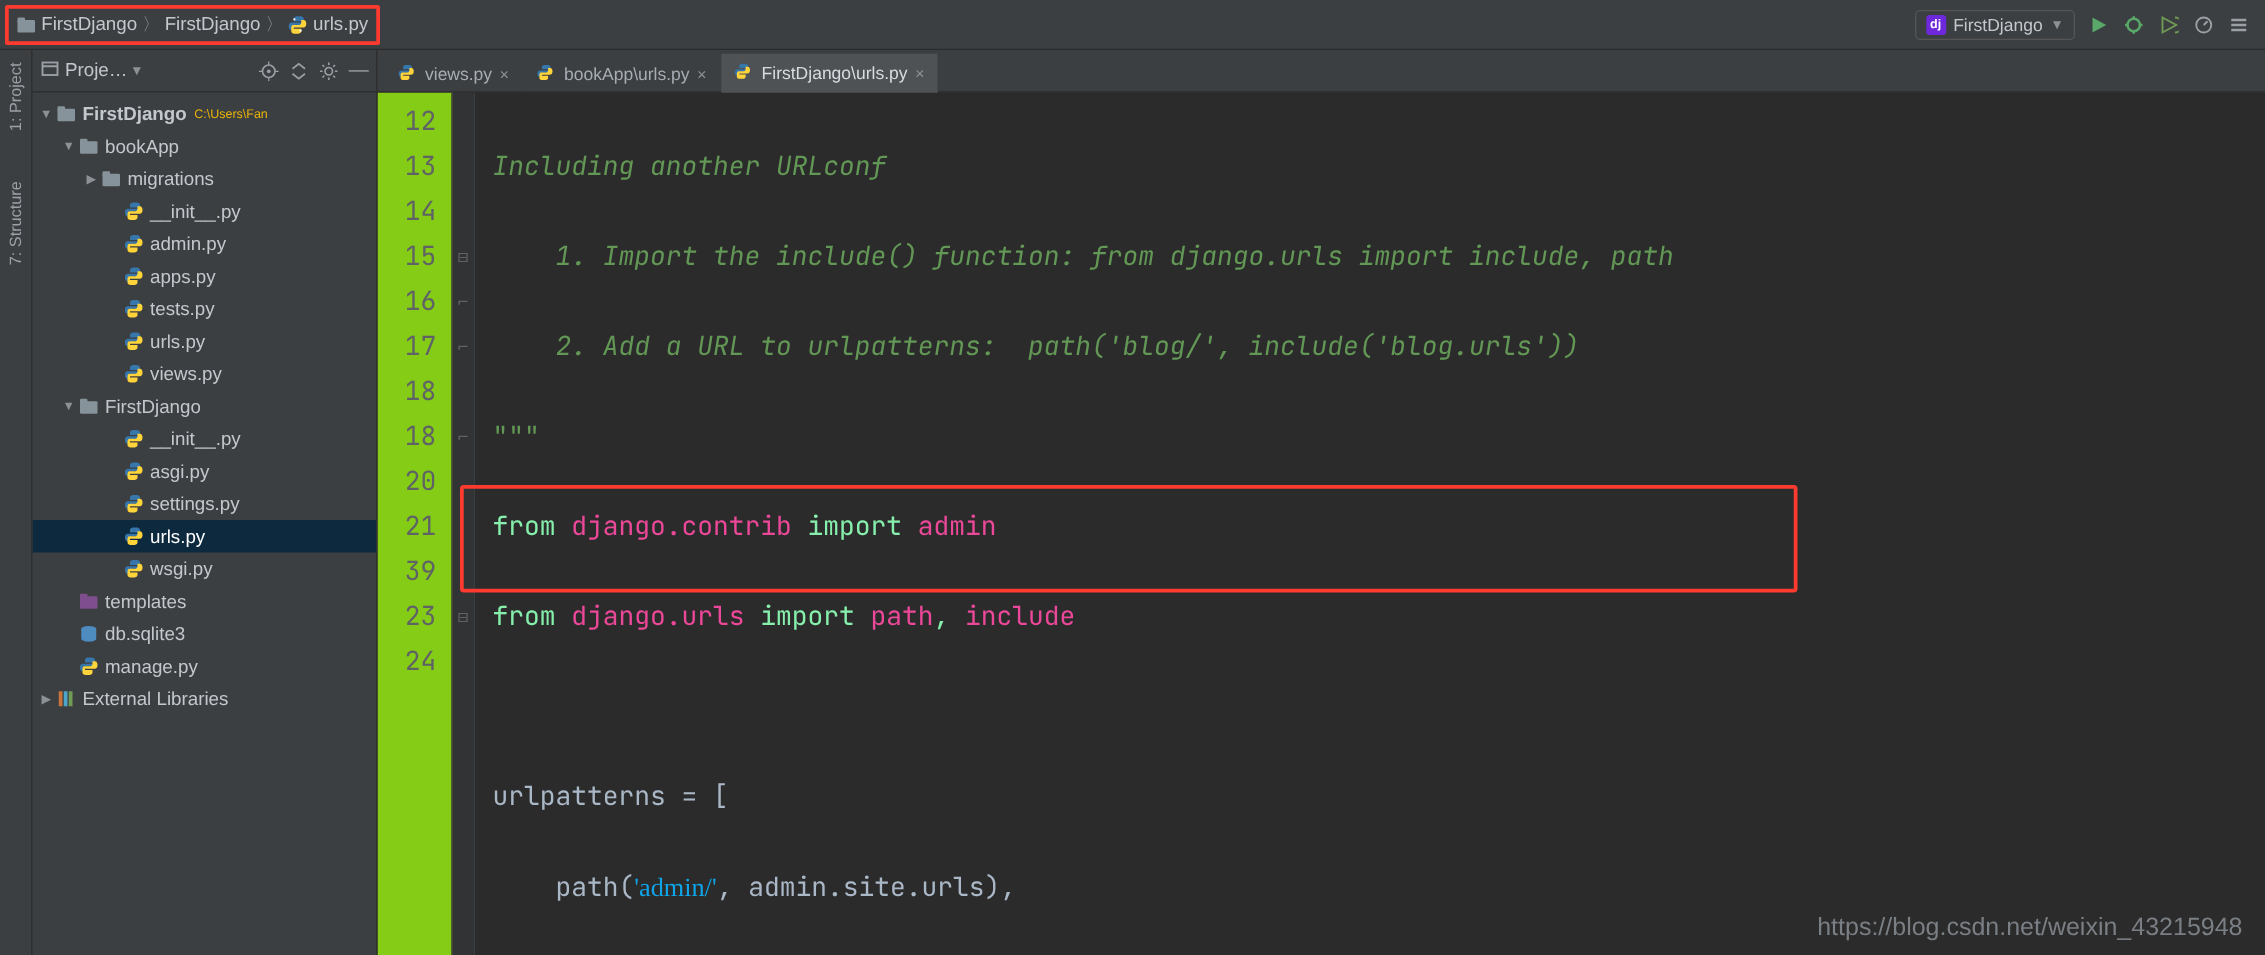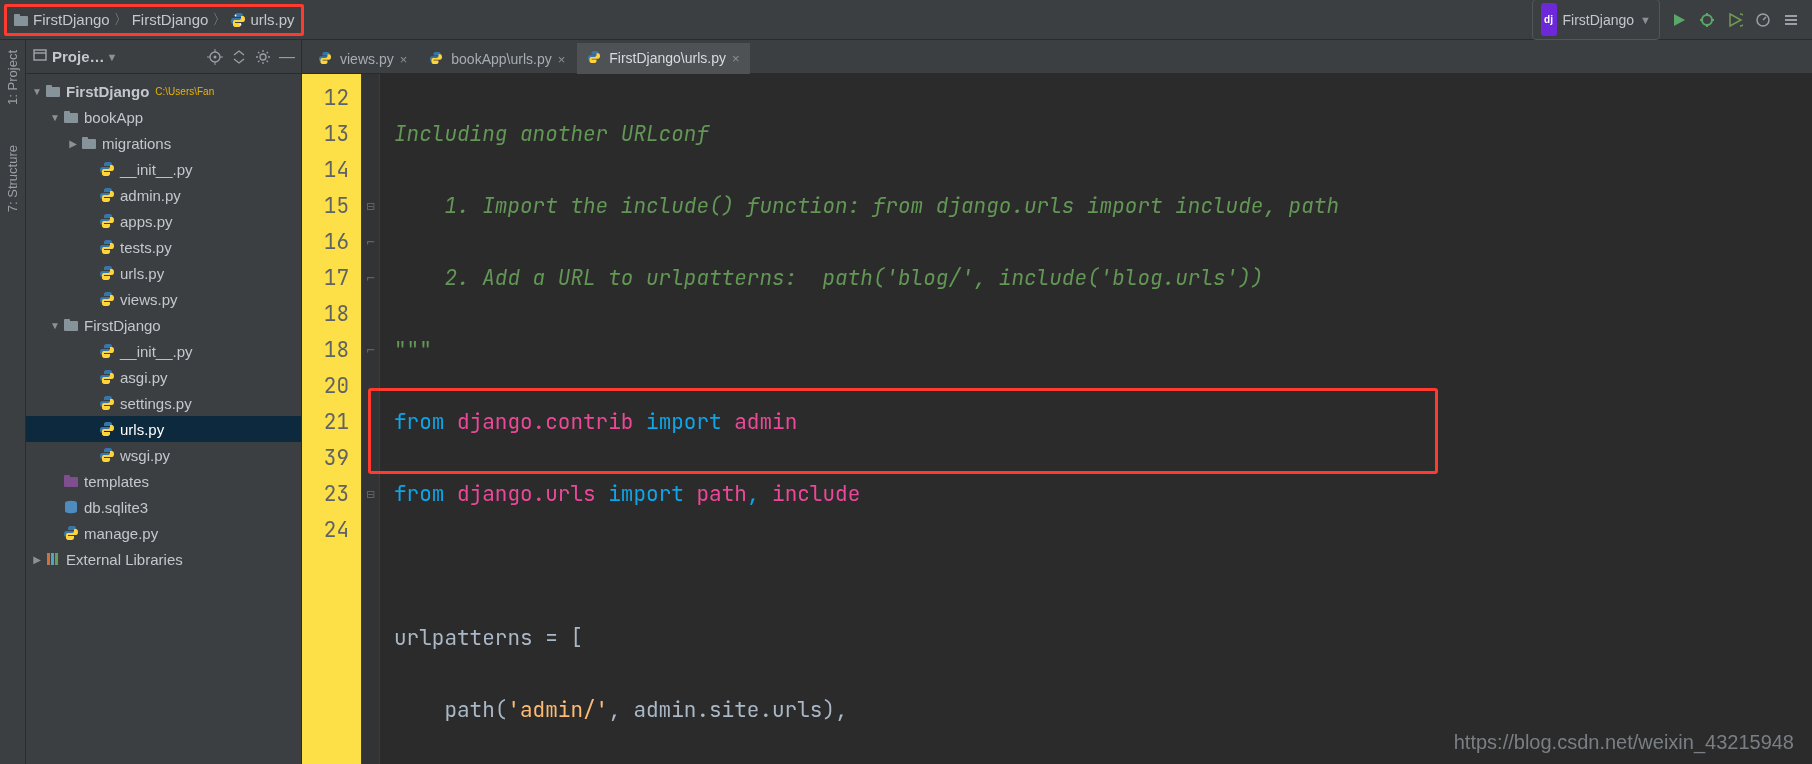--- a/index.html
+++ b/index.html
@@ -57,21 +57,21 @@
     align-items: center;
     gap: 6px;
     background: #3c3f41;
     border: 1px solid #555;
     border-radius: 4px;
     padding: 3px 8px;
     color: #c3c8ce;
     font-size: 14px;
   }
   .run-config .dj-icon {
-    width:16px;height:33px;background:#6d28d9;border-radius:3px;display:inline-flex;align-items:center;justify-content:center;color:#fff;font-size:10px;font-weight:bold;
+    width:16px;height:16px;background:#6d28d9;border-radius:3px;display:inline-flex;align-items:center;justify-content:center;color:#fff;font-size:10px;font-weight:bold;
   }
   .tb-icon { width:18px;height:18px;display:inline-flex;align-items:center;justify-content:center; }
   .tb-icon svg { display:block; }
 
   
   .left-strip {
     position: absolute;
     left: 0;
     top: 40px;
     bottom: 0;
@@ -112,21 +112,21 @@
   }
   .project-header {
     display: flex;
     align-items: center;
     height: 34px;
     padding: 0 6px;
     gap: 8px;
     border-bottom: 1px solid #2b2b2b;
   }
   .project-header .title {
-    display:flex;align-items:center;gap:4px;color:#c3c8ce;font-size:15px;font-weight:700;
+    display:flex;align-items:center;gap:4px;color:#c3c8ce;font-size:15px;font-weight:400;
   }
   .project-header .title .chev { color:#8c9196;font-size:11px;margin-left:-2px; }
   .project-header .spacer { flex:1; }
   .project-header .ph-icon { width:16px;height:16px;display:inline-flex;align-items:center;justify-content:center;color:#9aa0a6;cursor:pointer; }
 
   .tree {
     padding: 4px 0;
     overflow:auto;
     flex:1;
   }
@@ -179,21 +179,21 @@
     flex:1;
     display:flex;
     font-family: "JetBrains Mono","Consolas",monospace;
     font-size:21px;
     line-height:36px;
     position:relative;
     overflow:hidden;
   }
   .gutter {
     width:60px;
-    background:#fde047;
+    background:#84cc16;
     color:#606366;
     text-align:right;
     padding:6px 12px 0 0;
     user-select:none;
     border-right:1px solid #3a3d3f;
   }
   .gutter div { height:36px; }
   .fold-col {
     width:18px;background:#313335;padding-top:6px;color:#606366;text-align:center;
     border-right:1px solid #3a3d3f;
@@ -202,23 +202,23 @@
   .code {
     flex:1;
     padding:6px 0 0 14px;
     color:#a9b7c6;
     white-space:pre;
     position:relative;
   }
   .code div.line { height:36px; }
   .c-comment { color:#629755; font-style:italic; }
   .c-str { color:#629755; }
-  .c-kw { color:#0ea5e9; }
+  .c-kw { color:#86efac; }
   .c-pkg { color:#ec4899; }
-  .c-strlit { color:#fdba74; }
+  .c-strlit { color:#0ea5e9;font-family:Liberation Serif, serif; }
 
   .red-box {
     position:absolute;
     border:3px solid #ff3b30;
     border-radius:3px;
     pointer-events:none;
   }
 
   .watermark {
     position:absolute;

